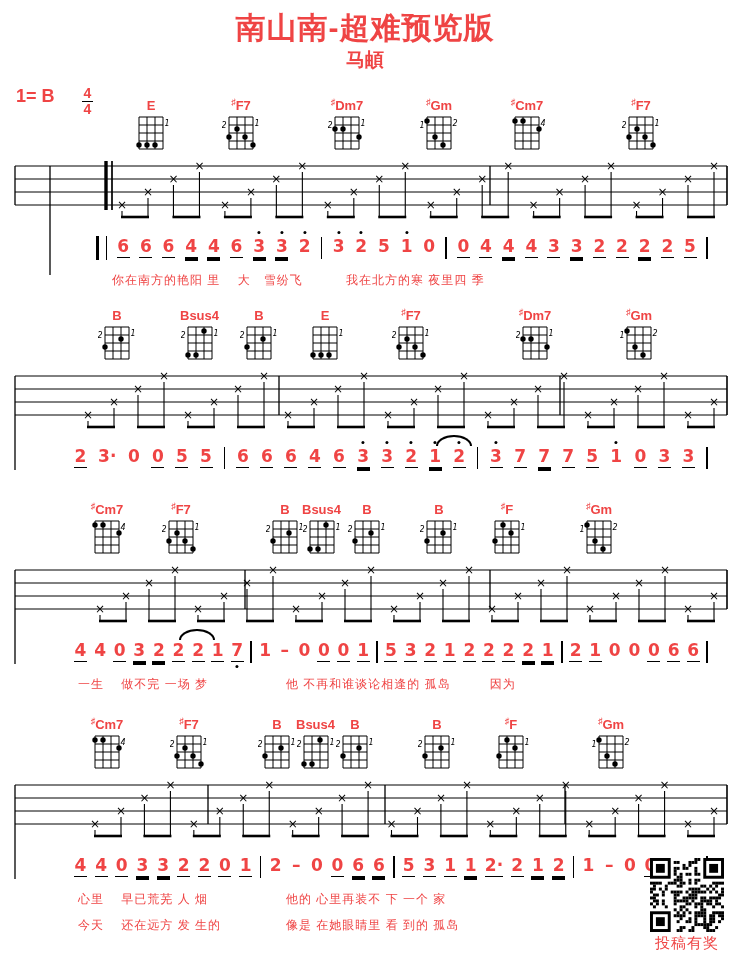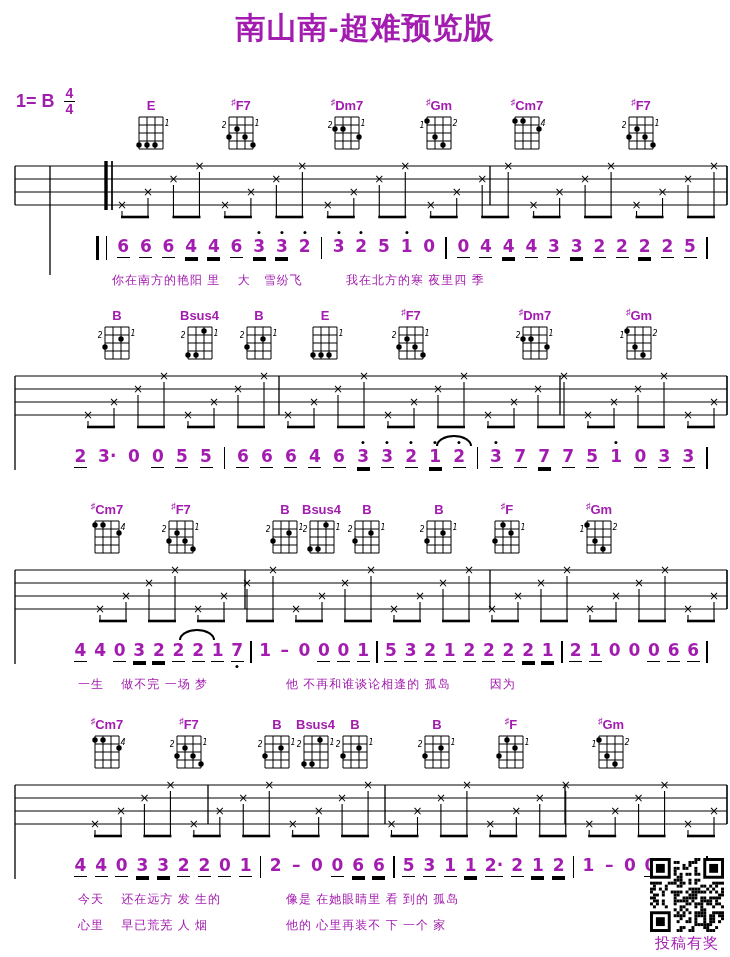--- a/index.html
+++ b/index.html
@@ -1,22 +1,22 @@
 <!DOCTYPE html>
 <html><head>
 <meta charset="utf-8">
 <style>
   html,body{margin:0;padding:0;background:#fff;}
-  .page{position:relative;width:730px;height:957px;background:#fff;color:#a21caf;
+  .page{position:relative;width:730px;height:957px;background:#fff;color:#ef4444;
         font-family:"Liberation Sans",sans-serif;overflow:hidden;}
   .title{position:absolute;top:8px;left:0;width:100%;text-align:center;
          font-size:30px;font-weight:700;letter-spacing:1px;}
   .artist{position:absolute;top:47px;left:0;width:100%;text-align:center;
           font-size:19px;font-weight:700;}
-  .keysig{position:absolute;top:86px;left:16px;display:flex;align-items:center;gap:9px;
+  .keysig{position:absolute;top:86px;left:16px;display:flex;align-items:flex-start;gap:27px;
           font-size:18px;font-weight:700;}
   .meter{display:inline-flex;flex-direction:column;line-height:1.05;font-size:14px;
          font-weight:700;text-align:center;}
   .meter .mtop{border-bottom:1.6px solid #000;padding:0 2px;}
 
   .system{position:absolute;left:0;width:730px;}
   .s1{top:96px;} .s2{top:306px;} .s3{top:500px;} .s4{top:715px;}
   .chords{position:relative;height:62px;}
   .chord{position:absolute;bottom:0;display:flex;flex-direction:column;align-items:center;}
   .cname{font-size:13px;font-weight:700;line-height:12px;white-space:nowrap;}
@@ -44,20 +44,21 @@
 
   .qrbox{position:absolute;left:650px;top:858px;width:74px;text-align:center;}
   .qrbox svg{background:#fff;display:block;}
   .qrcap{font-size:15px;margin-top:2px;letter-spacing:1px;white-space:nowrap;}
 </style>
 </head>
 <body>
 
 <div class="page">
   <div class="title">南山南-超难预览版</div>
+  <div class="artist">马頔</div>
   <div class="keysig">
     <span>1= B</span>
     <span class="meter">
       <span class="mtop">4</span>
       <span>4</span>
     </span>
   </div>
 
   <div class="system s1">
       <div class="chords">
@@ -1049,22 +1050,22 @@
         <span class="cell u2">2</span>
         <span class="bar"></span>
         <span class="cell">1</span>
         <span class="cell">–</span>
         <span class="cell">0</span>
         <span class="cell u1">0</span>
         <span class="cell u1">6</span>
         <span class="cell u1">6</span>
         <span class="bar"></span>
       </div>
+      <div class="lyr">心里　 早已荒芜 人 烟　　　　　　他的 心里再装不 下 一个 家</div>
       <div class="lyr">今天　 还在远方 发 生的　　　　　像是 在她眼睛里 看 到的 孤岛</div>
-      <div class="lyr">心里　 早已荒芜 人 烟　　　　　　他的 心里再装不 下 一个 家</div>
     </div>
 
   <div class="qrbox">
     <svg id="qr" width="74" height="74">
         <rect x="0" y="0" width="74" height="74" fill="#fff"></rect>
         <rect x="44.4" y="0" width="2.96" height="2.96" fill="#000"></rect>
         <rect x="47.36" y="0" width="2.96" height="2.96" fill="#000"></rect>
         <rect x="23.68" y="2.96" width="2.96" height="2.96" fill="#000"></rect>
         <rect x="26.64" y="2.96" width="2.96" height="2.96" fill="#000"></rect>
         <rect x="38.48" y="2.96" width="2.96" height="2.96" fill="#000"></rect>

